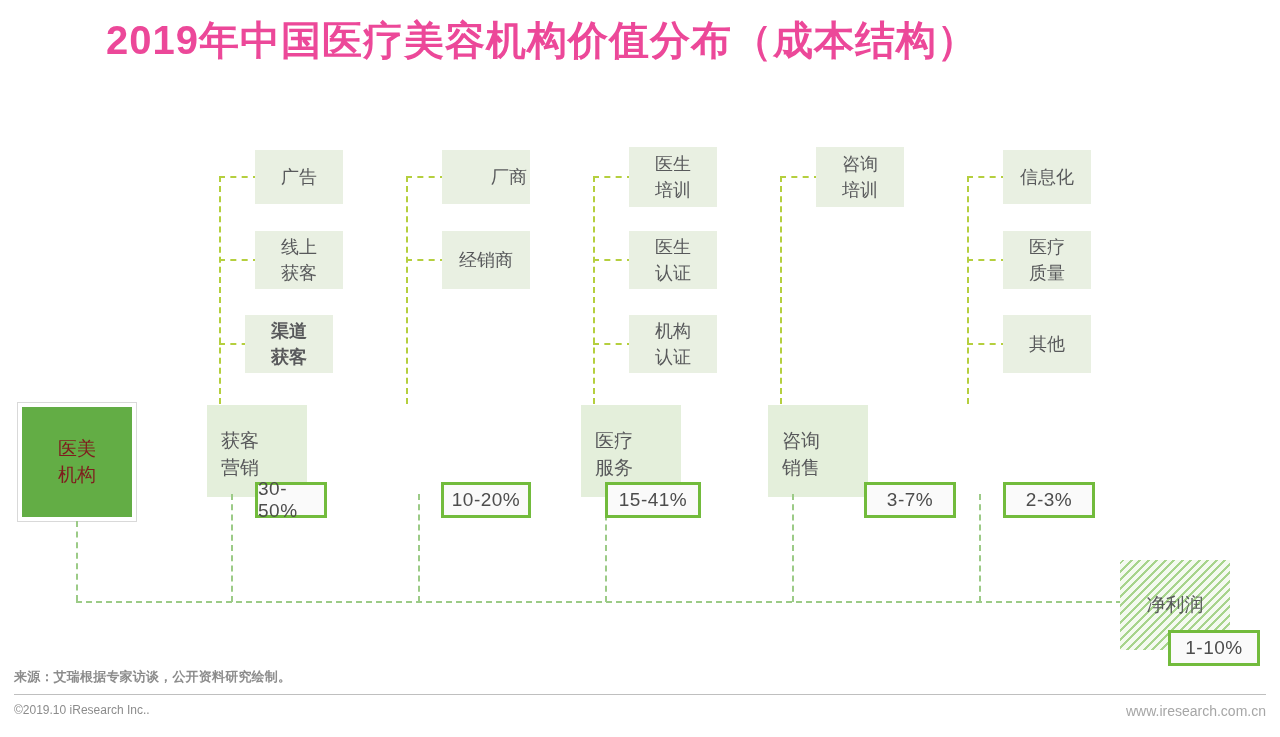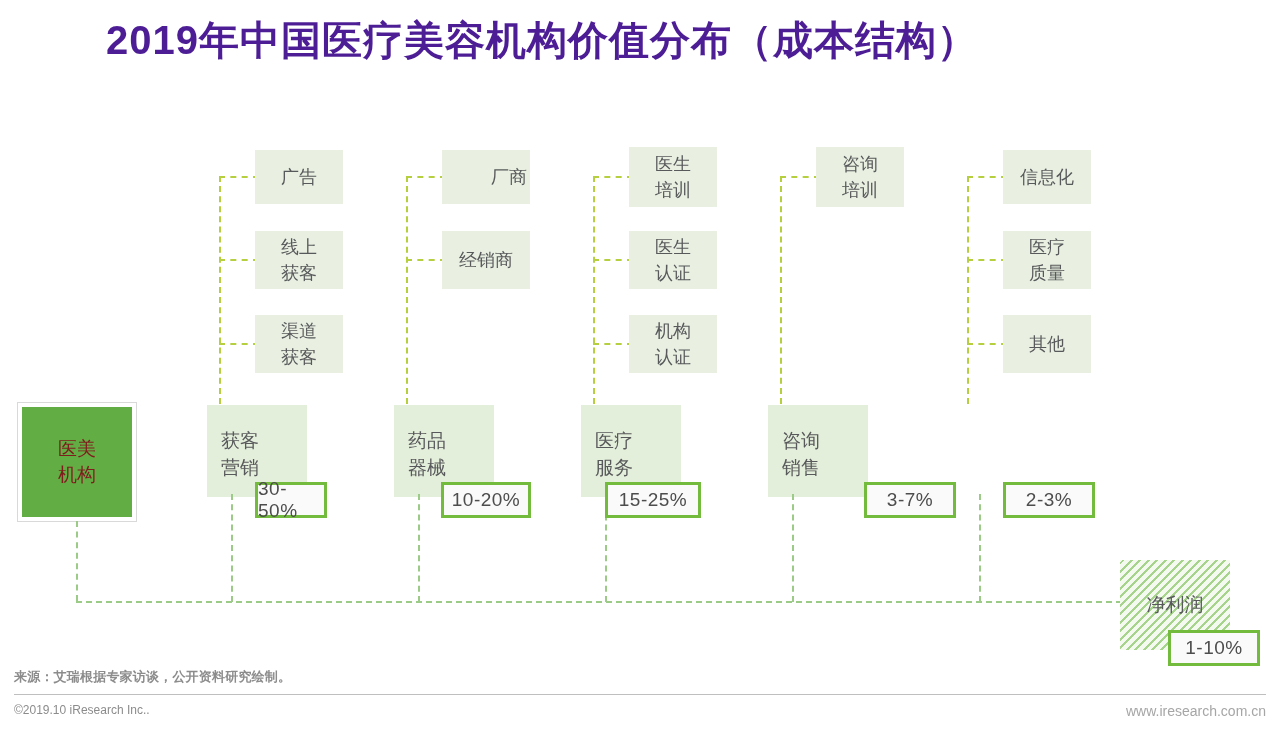--- a/index.html
+++ b/index.html
@@ -13,21 +13,21 @@
     position:relative;
   }
 
   
   .title{
     position:absolute;
     left:0;top:10px;width:1084px;
     text-align:center;
     font-size:40px;
     font-weight:bold;
-    color:#4c1d95;
+    color:#ec4899;
     letter-spacing:1px;
     line-height:60px;
     white-space:nowrap;
   }
 
   
   .canvas{
     position:absolute;
     left:0;top:0;width:1280px;height:737px;
   }
@@ -185,53 +185,51 @@
   <div class="link-v" style="left:979px;top:494px;height:108px;"></div>
 
   <div class="tree-v" style="left:219px;top:176px;height:228px;"></div>
   <div class="tree-h" style="left:219px;top:176px;width:40px;"></div>
   <div class="tree-h" style="left:219px;top:259px;width:40px;"></div>
   <div class="tree-h" style="left:219px;top:343px;width:40px;"></div>
 
   <div class="sub-box" style="left:255px;top:150px;height:54px;">广告</div>
   <div class="sub-box" style="left:255px;top:231px;height:58px;">线上
 获客</div>
-  <div class="sub-box" style="left:255px;top:315px;height:58px;">渠道
+  <div class="sub-box" style="left:245px;top:315px;height:58px;font-weight:bold;">渠道
 获客</div>
 
   <div class="cat-box" style="left:207px;top:405px;">获客
 营销</div>
   <div class="pct-tag" style="left:255px;top:482px;width:72px;">30-50%</div>
 
   <div class="tree-v" style="left:406px;top:176px;height:228px;"></div>
   <div class="tree-h" style="left:406px;top:176px;width:40px;"></div>
   <div class="tree-h" style="left:406px;top:259px;width:40px;"></div>
 
   <div class="sub-box" style="left:442px;top:150px;height:54px;padding-left:46px;">厂商</div>
   <div class="sub-box" style="left:442px;top:231px;height:58px;">经销商</div>
 
-  <div class="cat-box" style="left:394px;top:405px;">药品
-器械</div>
   <div class="pct-tag" style="left:441px;top:482px;width:90px;">10-20%</div>
 
   <div class="tree-v" style="left:593px;top:176px;height:228px;"></div>
   <div class="tree-h" style="left:593px;top:176px;width:40px;"></div>
   <div class="tree-h" style="left:593px;top:259px;width:40px;"></div>
   <div class="tree-h" style="left:593px;top:343px;width:40px;"></div>
 
   <div class="sub-box" style="left:629px;top:147px;height:60px;">医生
 培训</div>
   <div class="sub-box" style="left:629px;top:231px;height:58px;">医生
 认证</div>
   <div class="sub-box" style="left:629px;top:315px;height:58px;">机构
 认证</div>
 
   <div class="cat-box" style="left:581px;top:405px;">医疗
 服务</div>
-  <div class="pct-tag" style="left:605px;top:482px;width:96px;">15-25%</div>
+  <div class="pct-tag" style="left:605px;top:482px;width:96px;">15-41%</div>
 
   <div class="tree-v" style="left:780px;top:176px;height:228px;"></div>
   <div class="tree-h" style="left:780px;top:176px;width:40px;"></div>
 
   <div class="sub-box" style="left:816px;top:147px;height:60px;">咨询
 培训</div>
 
   <div class="cat-box" style="left:768px;top:405px;">咨询
 销售</div>
   <div class="pct-tag" style="left:816px;top:482px;width:92px;margin-left:48px;">3-7%</div>

